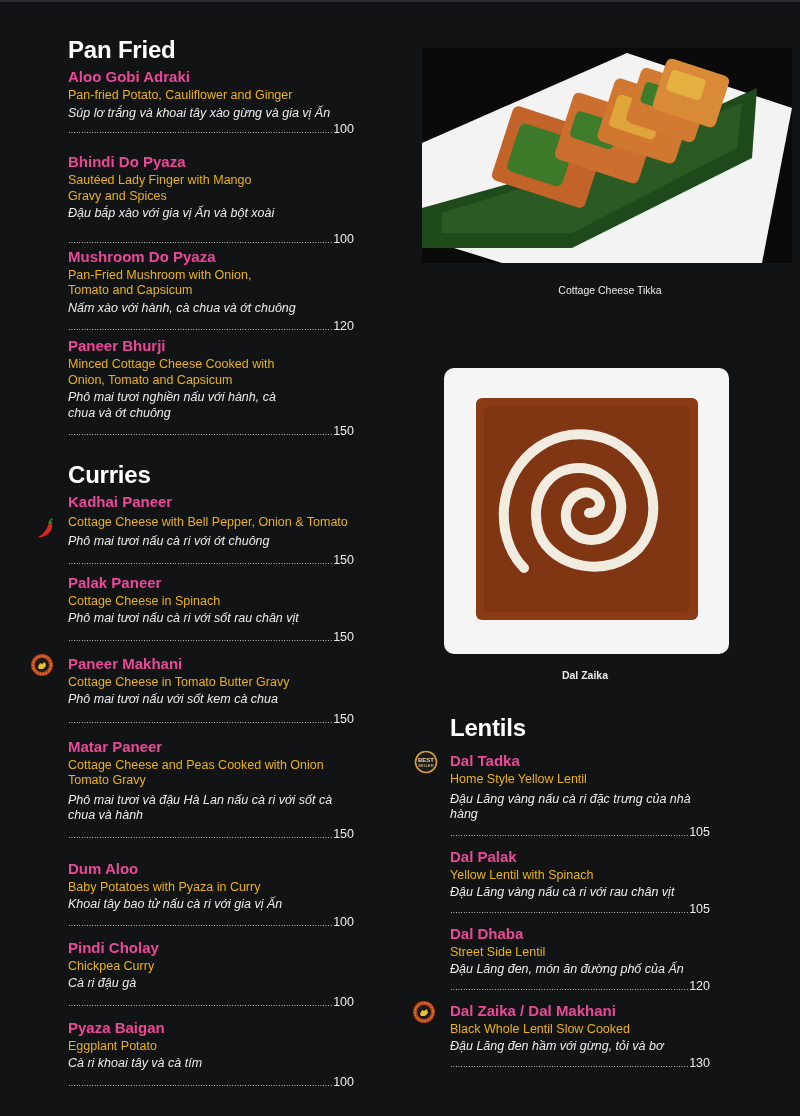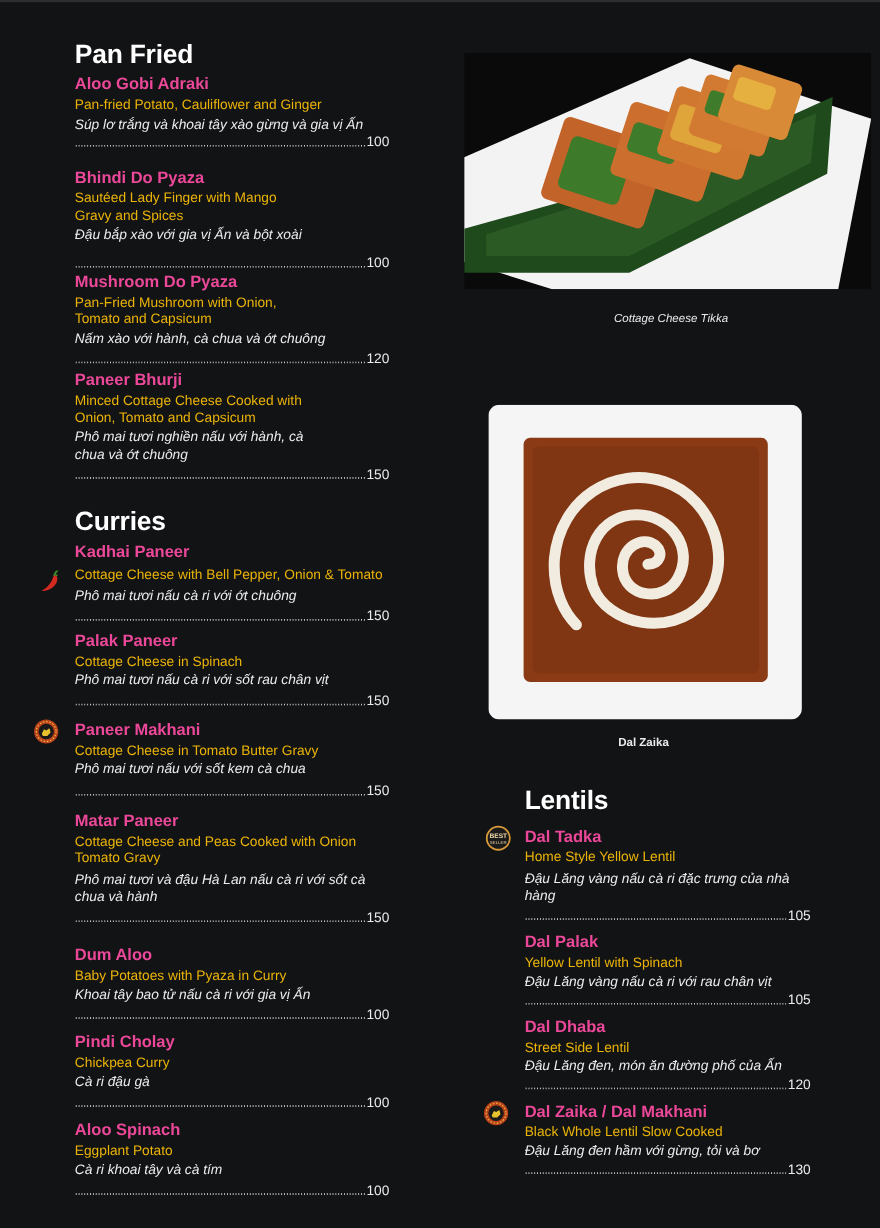--- a/index.html
+++ b/index.html
@@ -6,21 +6,21 @@
   body {
     width: 800px; height: 1116px; overflow: hidden;
     background: #121315;
     color: #f2f2f2;
     font-family: "Liberation Sans", "DejaVu Sans", sans-serif;
     position: relative;
   }
   .topline { position:absolute; left:0; top:0; width:800px; height:2px; background:#2c2d30; }
   .col { position: absolute; }
   .left-col { left: 68px; top: 36px; width: 286px; }
-  .right-col { left: 477px; top: 714px; width: 260px; }
+  .right-col { left: 450px; top: 714px; width: 260px; }
 
   .section-title {
     font-weight: bold; font-size: 24px; line-height: 28px; color: #ffffff;
     margin: 0 0 4px 0; letter-spacing: -0.2px;
   }
   .item { position: relative; }
   .item-name { font-weight: bold; font-size: 15px; line-height: 18px; color: #ec4899; }
   .item-desc { font-size: 12.5px; line-height: 15.5px; color: #eab308; margin-top: 2px; }
   .item-vn { font-style: italic; font-size: 12.5px; line-height: 15.5px; color: #ececec; margin-top: 2px; }
   .price-line {
@@ -157,21 +157,21 @@
       <div class="item-name">Pindi Cholay</div>
       <div class="item-desc">Chickpea Curry</div>
       <div class="item-vn">Cà ri đậu gà</div>
       <div class="price-line" style="margin-top:3px;">
           <span class="dots"></span>
           <span class="price">100</span>
         </div>
     </div>
 
     <div class="item" style="margin-top:9px;">
-      <div class="item-name">Aloo Spinach</div>
+      <div class="item-name">Pyaza Baigan</div>
       <div class="item-desc">Eggplant Potato</div>
       <div class="item-vn">Cà ri khoai tây và cà tím</div>
       <div class="price-line" style="margin-top:3px;">
           <span class="dots"></span>
           <span class="price">100</span>
         </div>
     </div>
   </div>
 </div>
 
@@ -188,21 +188,21 @@
       <rect x="150" y="68" width="45" height="28" rx="5" fill="#3e7c2c" transform="rotate(18 172 82)"></rect>
       <rect x="182" y="40" width="82" height="66" rx="6" fill="#d17830" transform="rotate(18 223 73)"></rect>
       <rect x="190" y="52" width="48" height="34" rx="5" fill="#e0a53a" transform="rotate(18 214 69)"></rect>
       <rect x="210" y="28" width="72" height="58" rx="6" fill="#d37a32" transform="rotate(18 246 57)"></rect>
       <rect x="220" y="38" width="36" height="22" rx="4" fill="#3e7c2c" transform="rotate(18 238 49)"></rect>
       <rect x="236" y="18" width="66" height="54" rx="6" fill="#d98a36" transform="rotate(18 269 45)"></rect>
       <rect x="246" y="26" width="36" height="22" rx="4" fill="#e5b040" transform="rotate(18 264 37)"></rect>
     </g>
   </svg>
 </div>
-<div class="caption" style="left:500px; top:284px; width:220px;font-style:italic;">Cottage Cheese Tikka</div>
+<div class="caption" style="left:500px; top:284px; width:220px;">Cottage Cheese Tikka</div>
 
 <div class="photo" style="left:444px; top:368px; width:285px; height:286px;">
   <svg width="285" height="286" viewBox="0 0 285 286">
     <rect x="0" y="0" width="285" height="286" rx="10" fill="#f5f5f5"></rect>
     <rect x="32" y="30" width="222" height="222" rx="6" fill="#8a3a14"></rect>
     <rect x="40" y="38" width="206" height="206" rx="6" fill="#7a3412" opacity="0.6"></rect>
     <path d="M145 145 C155 145 160 135 152 128 C140 118 120 130 122 150 C124 175 160 180 172 158 C188 130 165 100 135 100 C100 100 85 135 95 165 C108 200 165 212 195 180 C225 145 205 85 160 70 C115 55 65 85 60 140 C58 170 70 190 80 200" fill="none" stroke="#f2ece0" stroke-width="10" stroke-linecap="round"></path>
   </svg>
 </div>
 <div class="caption" style="left:500px; top:669px; width:170px; font-weight:bold;">Dal Zaika</div>

